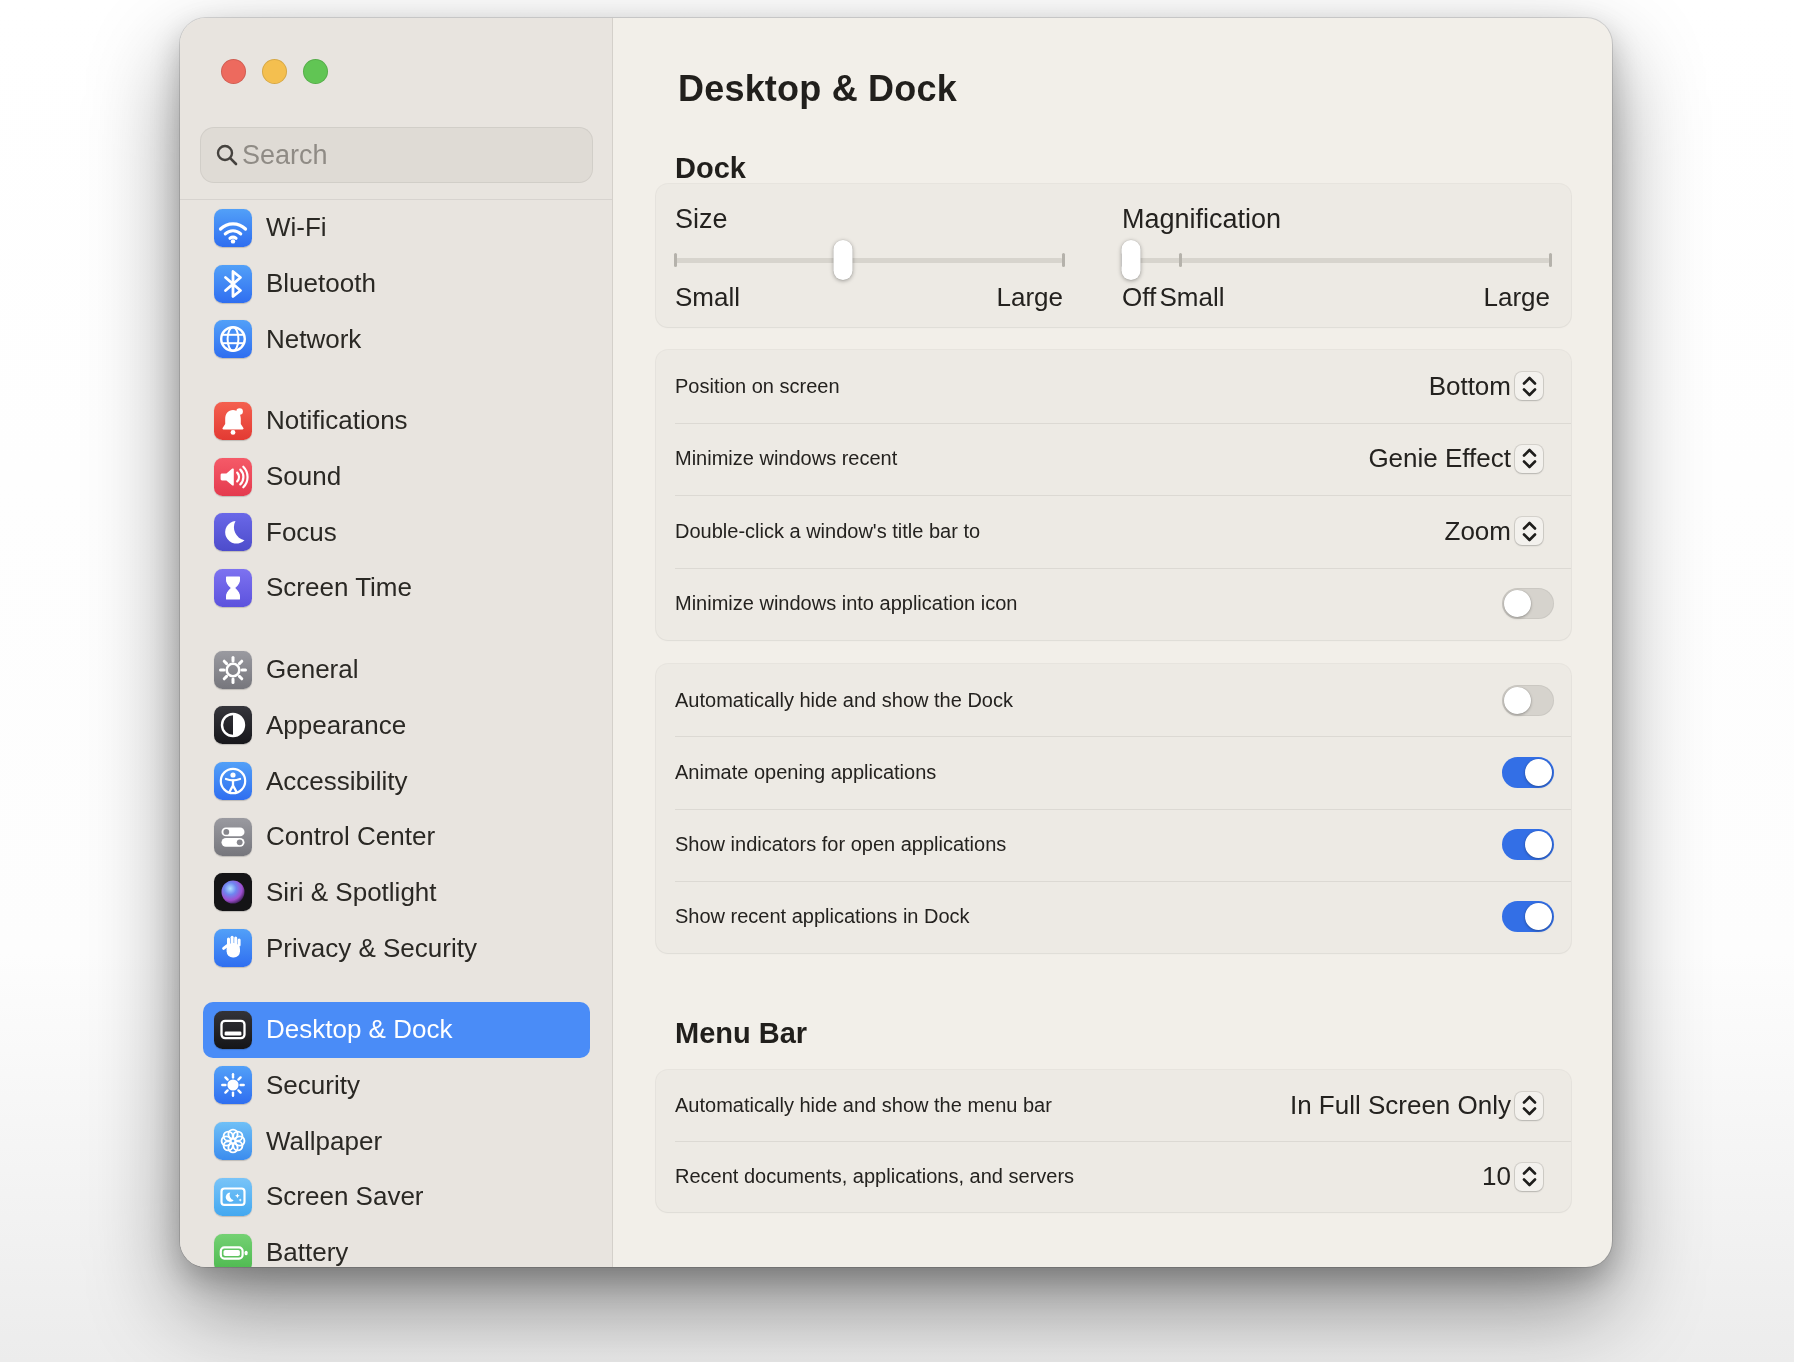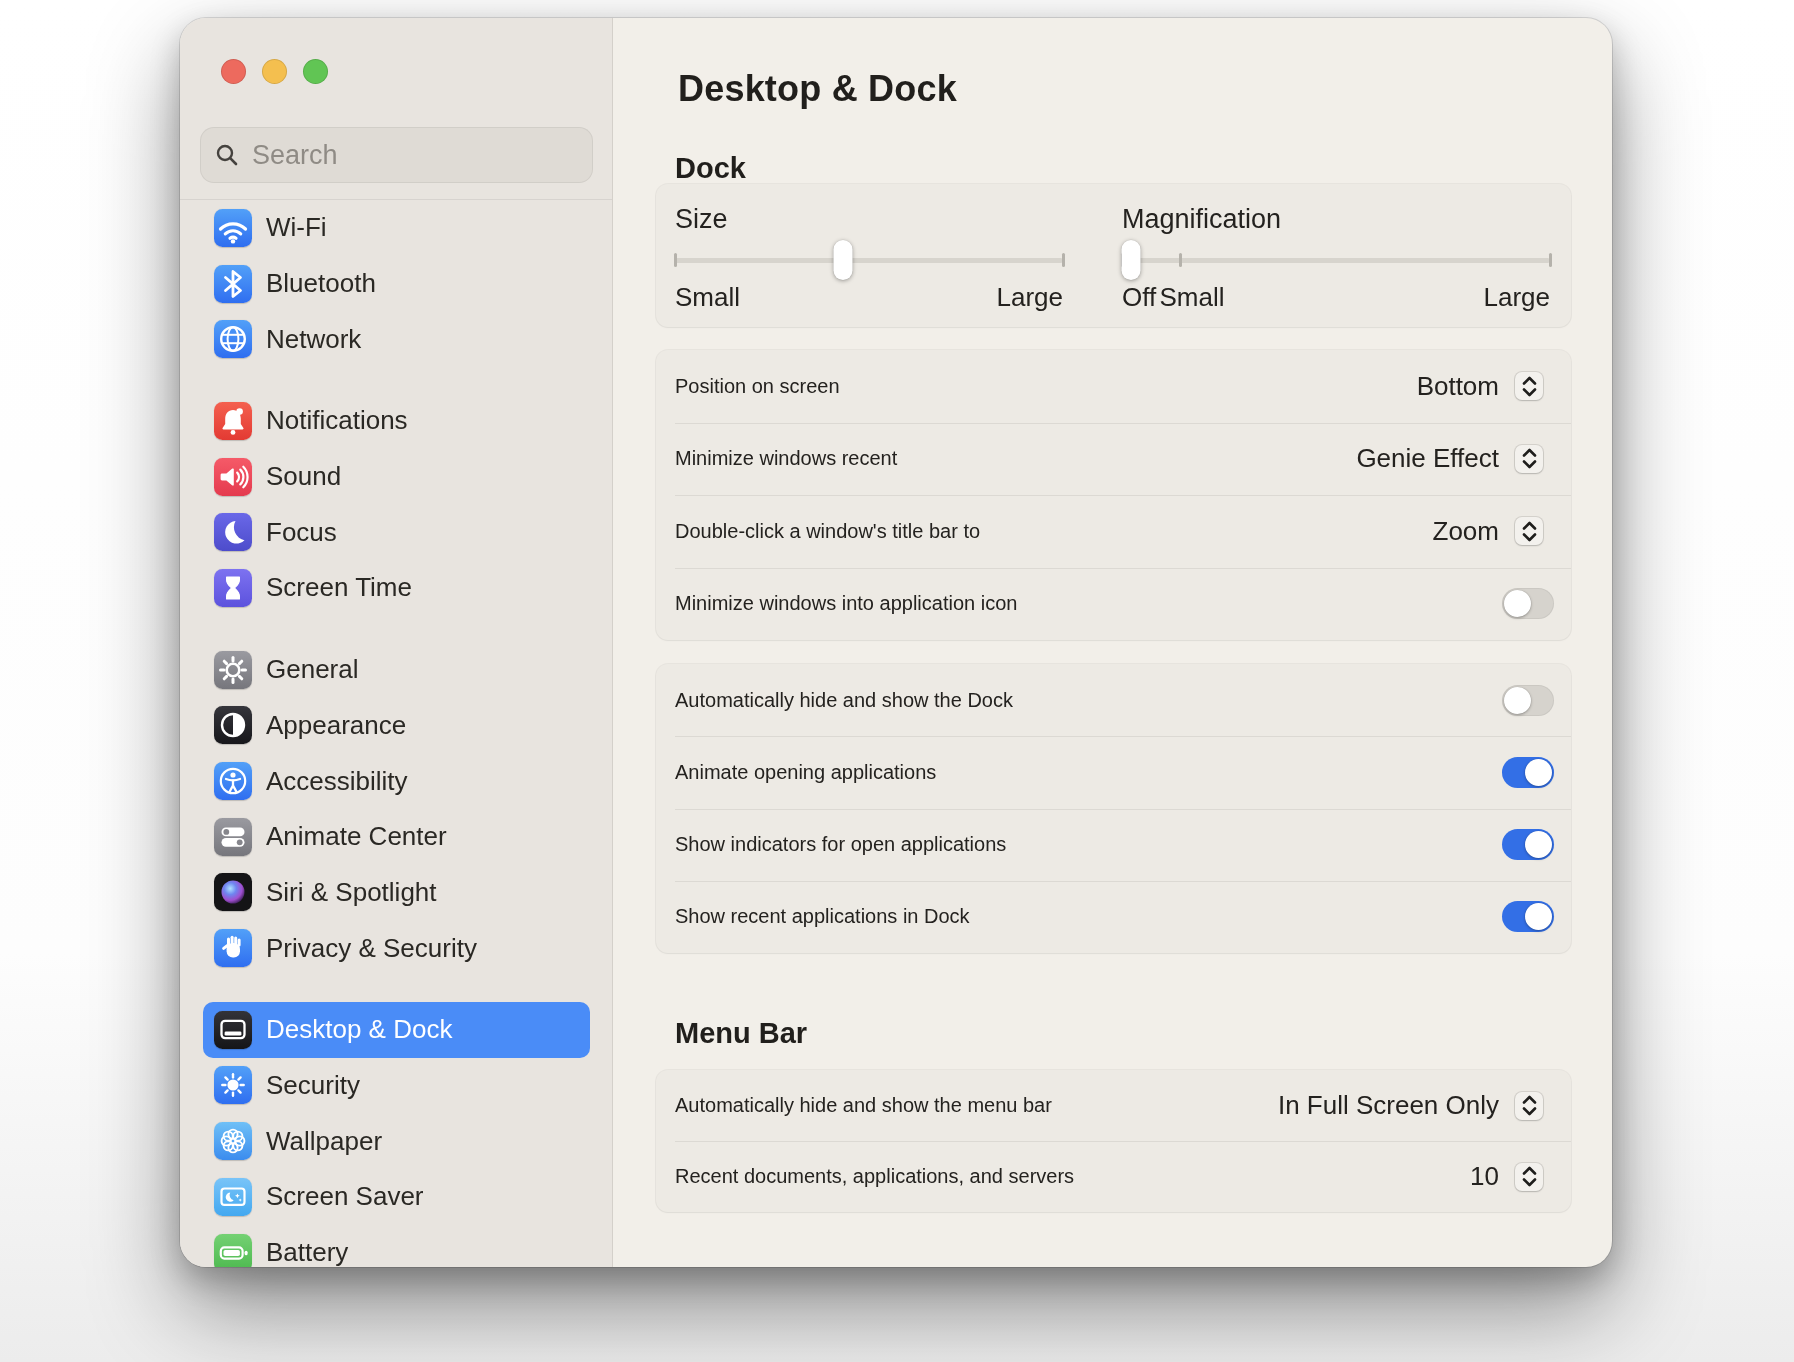--- a/index.html
+++ b/index.html
@@ -15,21 +15,21 @@
   }
   
   .sidebar{position:absolute;left:0;top:0;width:433px;height:100%;
     background:#e8e4df;border-right:1px solid #d4d0ca;box-sizing:border-box;}
   .traffic{position:absolute;top:41px;left:41px;display:flex;gap:16px;}
   .tl{width:25px;height:25px;border-radius:50%;box-shadow:inset 0 0 0 1px rgba(0,0,0,.12);}
   .tl.red{background:#ed6a5e;} .tl.yellow{background:#f4bf4f;} .tl.green{background:#61c554;}
   .search{
     position:absolute;left:20px;top:109px;width:393px;height:56px;border-radius:14px;
     background:#dfdbd5;box-shadow:inset 0 0 0 1px rgba(0,0,0,.06);
-    display:flex;align-items:center;box-sizing:border-box;padding:0 14px;gap:10px;
+    display:flex;align-items:center;box-sizing:border-box;padding:0 14px;
   }
   .search input{
     border:none;outline:none;background:transparent;flex:1;
     font-family:"Liberation Sans","DejaVu Sans",sans-serif;font-size:27px;color:#3a3834;
   }
   .search input::placeholder{color:#8f8b85;}
   .sb-scroll{position:absolute;left:0;top:181px;right:0;bottom:0;overflow:hidden;
     border-top:1px solid rgba(0,0,0,.07);padding-top:0;}
   .sb-group{margin-bottom:26px;}
   .sb-item{
@@ -47,21 +47,21 @@
   .page-title{position:absolute;left:65px;top:50px;font-size:36px;font-weight:bold;color:#211f1c;letter-spacing:.2px;}
   .sec-header{position:absolute;left:62px;font-size:29px;font-weight:bold;color:#211f1c;}
   .card{
     position:absolute;left:43px;width:915px;background:#edeae4;border-radius:12px;
     box-shadow:0 0 0 1px rgba(0,0,0,.045),0 1px 2px rgba(0,0,0,.04);
     box-sizing:border-box;
   }
   .crow{position:relative;display:flex;align-items:center;}
   .crow + .crow::before{content:"";position:absolute;left:19px;right:0;top:0;height:1px;background:rgba(0,0,0,.07);}
   .rowlabel{position:absolute;left:19px;font-size:20px;color:#24221f;white-space:nowrap;}
-  .popup{position:absolute;right:28px;display:flex;align-items:center;gap:16px;cursor:default;}
+  .popup{position:absolute;right:28px;display:flex;align-items:center;gap:4px;cursor:default;}
   .popup .pvalue{font-size:26px;color:#24221f;white-space:nowrap;}
   .stepper{
     width:28px;height:28px;border-radius:7px;background:#f3f1ed;
     box-shadow:0 0 0 1px rgba(0,0,0,.1),0 1px 2px rgba(0,0,0,.14);
     display:flex;align-items:center;justify-content:center;
   }
   .toggle{
     position:absolute;right:17px;width:52px;height:31px;border-radius:16px;
     background:#d6d3cd;box-shadow:inset 0 0 0 1px rgba(0,0,0,.05);
   }
@@ -199,21 +199,21 @@
               </svg></span>
           <span class="sb-label">Accessibility</span>
         </div>
         <div class="sb-item">
           <span class="appicon" style="background:linear-gradient(180deg,#9a9aa0,#76767c)"><svg viewBox="0 0 38 38" width="38" height="38">
                 <rect x="7.5" y="9.5" width="23" height="8.8" rx="4.4" fill="#fff"></rect>
                 <circle cx="12.3" cy="13.9" r="2.9" fill="#86868c"></circle>
                 <rect x="7.5" y="19.9" width="23" height="8.8" rx="4.4" fill="#fff"></rect>
                 <circle cx="25.7" cy="24.3" r="2.9" fill="#86868c"></circle>
               </svg></span>
-          <span class="sb-label">Animate Center</span>
+          <span class="sb-label">Control Center</span>
         </div>
         <div class="sb-item">
           <span class="appicon" style="background:#141416"><svg viewBox="0 0 38 38" width="38" height="38">
                 <defs>
                   <radialGradient id="siriG" cx="38%" cy="35%" r="75%">
                     <stop offset="0%" stop-color="#aee2ff"></stop>
                     <stop offset="35%" stop-color="#6f86f0"></stop>
                     <stop offset="68%" stop-color="#a04fd0"></stop>
                     <stop offset="100%" stop-color="#231238"></stop>
                   </radialGradient>

